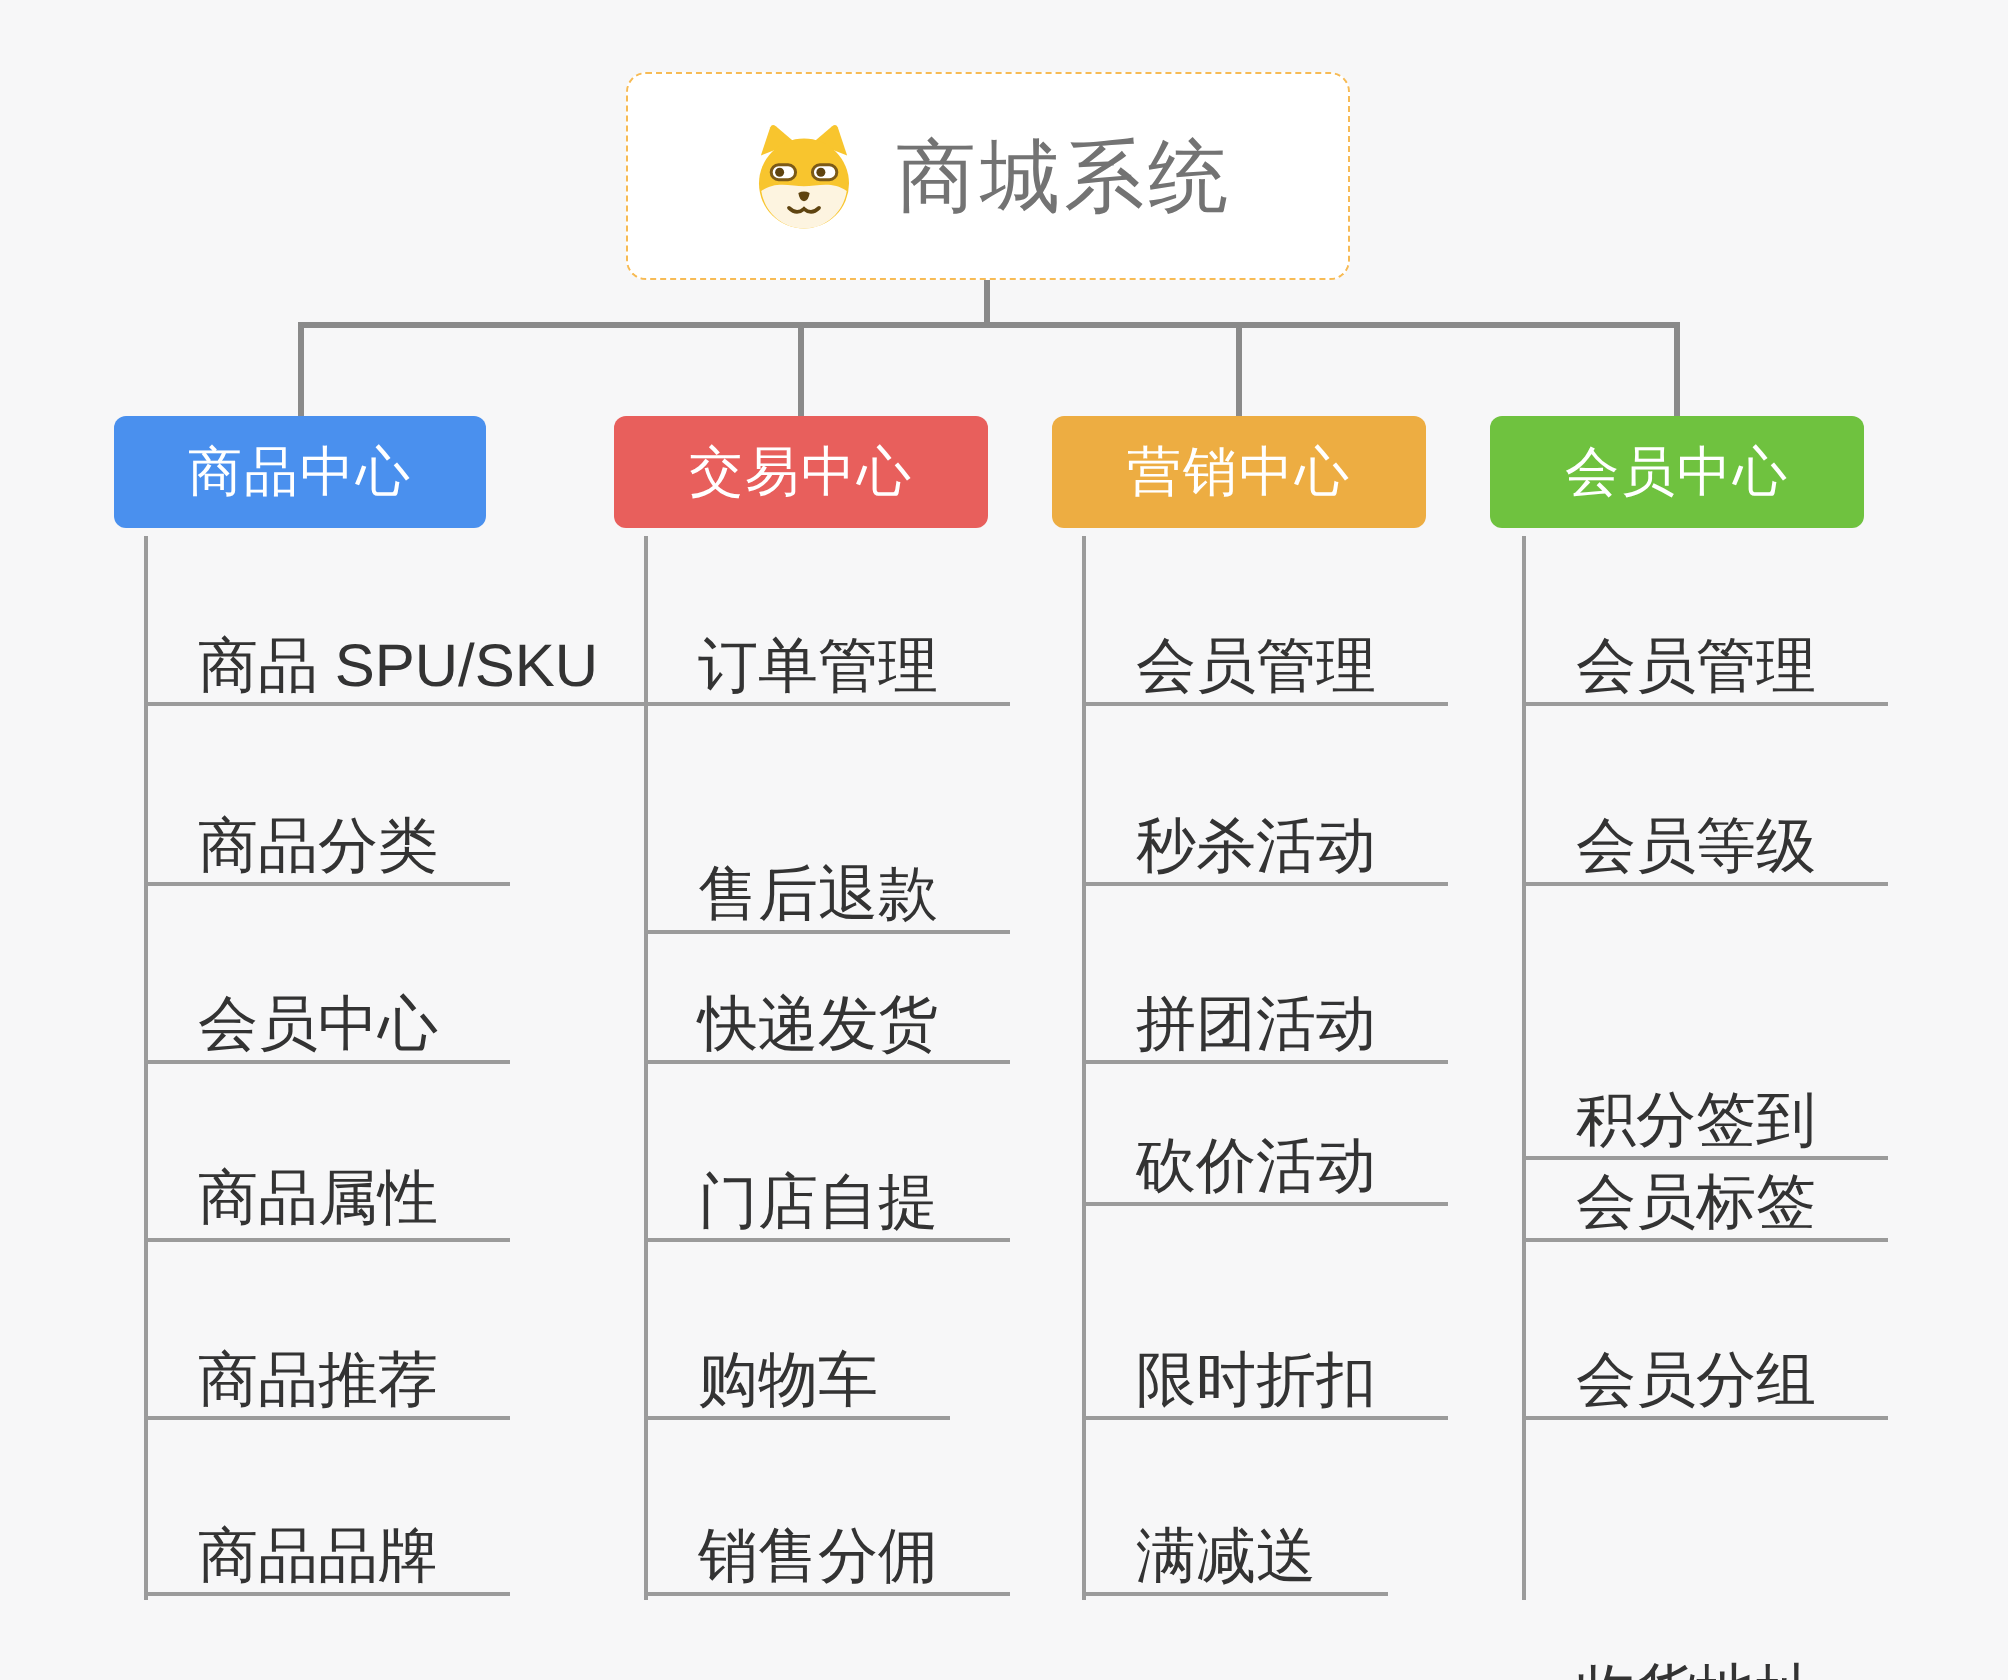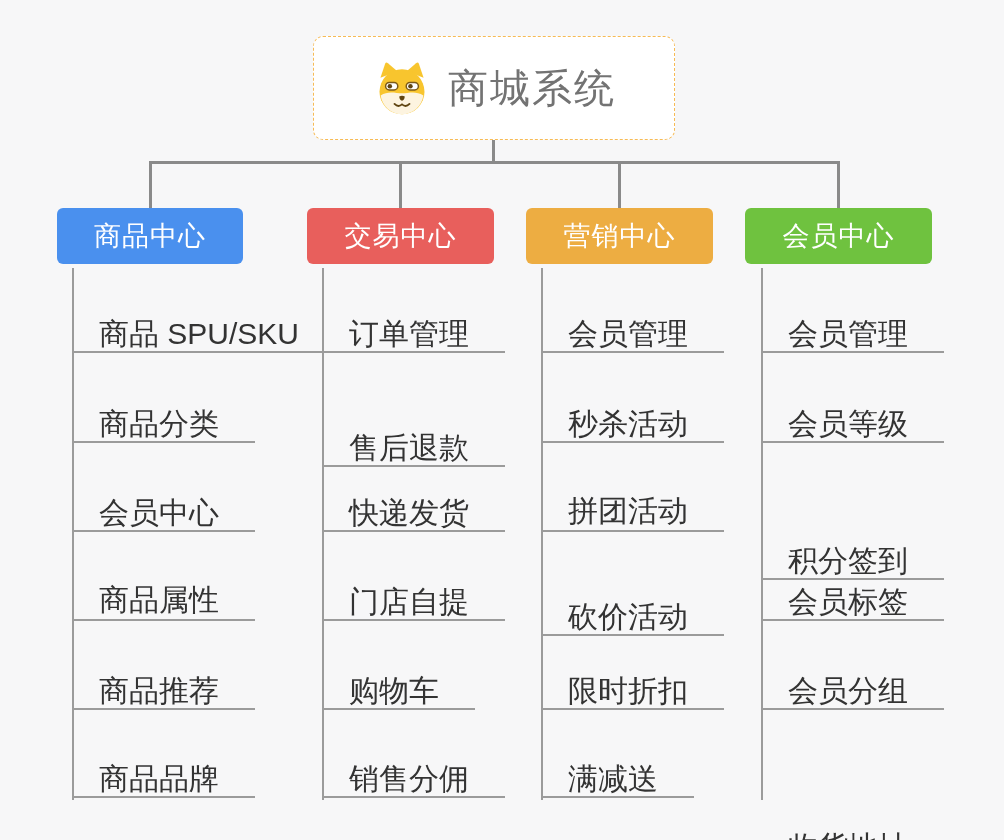--- a/index.html
+++ b/index.html
@@ -109,22 +109,22 @@
     <div class="leaf" style="top:141px;margin-top:24px;">售后退款</div>
     <div class="leaf" style="top:230px;">快递发货</div>
     <div class="leaf" style="top:319px;">门店自提</div>
     <div class="leaf" style="top:408px;">购物车</div>
     <div class="leaf" style="top:496px;">销售分佣</div>
   </div>
 
   <div class="column" style="left:541px;">
     <div class="leaf" style="top:51px;">会员管理</div>
     <div class="leaf" style="top:141px;">秒杀活动</div>
-    <div class="leaf" style="top:230px;font-family:Liberation Mono, monospace;">拼团活动</div>
-    <div class="leaf" style="top:334px;">砍价活动</div>
+    <div class="leaf" style="top:230px;">拼团活动</div>
+    <div class="leaf" style="top:301px;">砍价活动</div>
     <div class="leaf" style="top:408px;">限时折扣</div>
     <div class="leaf" style="top:496px;">满减送</div>
   </div>
 
   <div class="column" style="left:761px;">
     <div class="leaf" style="top:51px;">会员管理</div>
     <div class="leaf" style="top:141px;">会员等级</div>
     <div class="leaf" style="top:230px;margin-top:48px;">积分签到</div>
     <div class="leaf" style="top:319px;">会员标签</div>
     <div class="leaf" style="top:408px;">会员分组</div>

